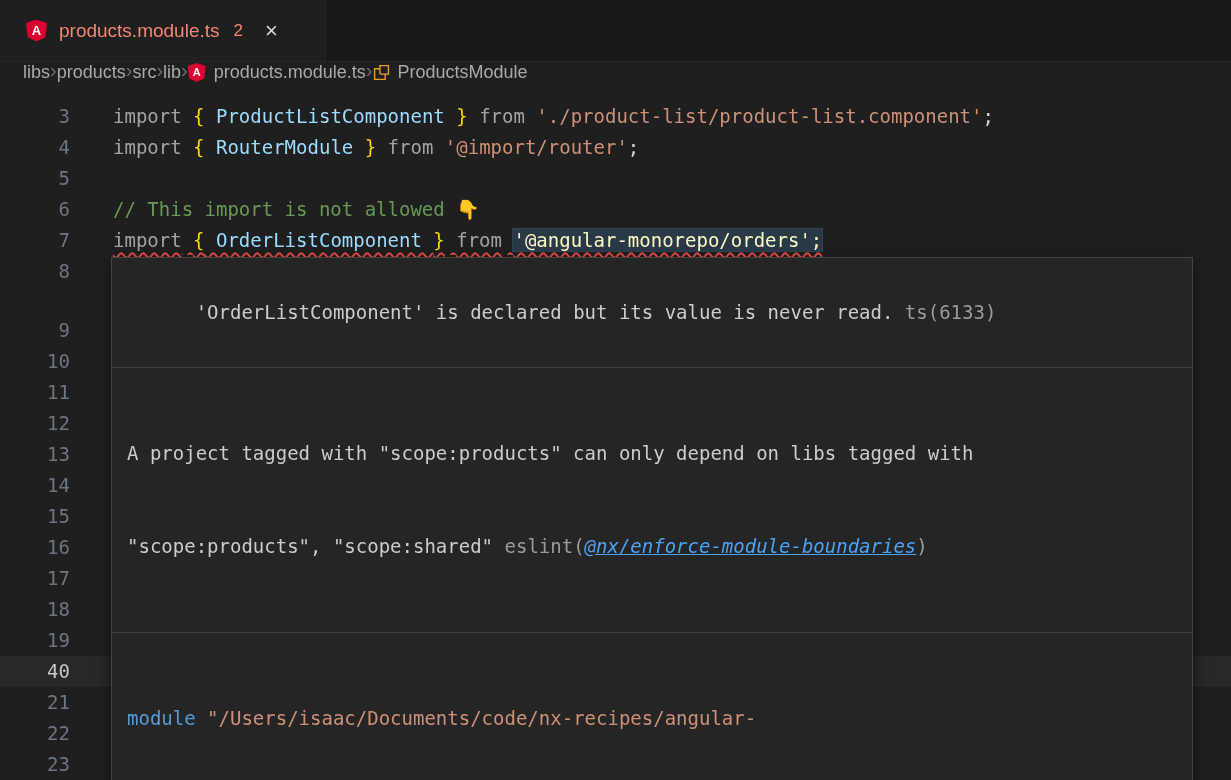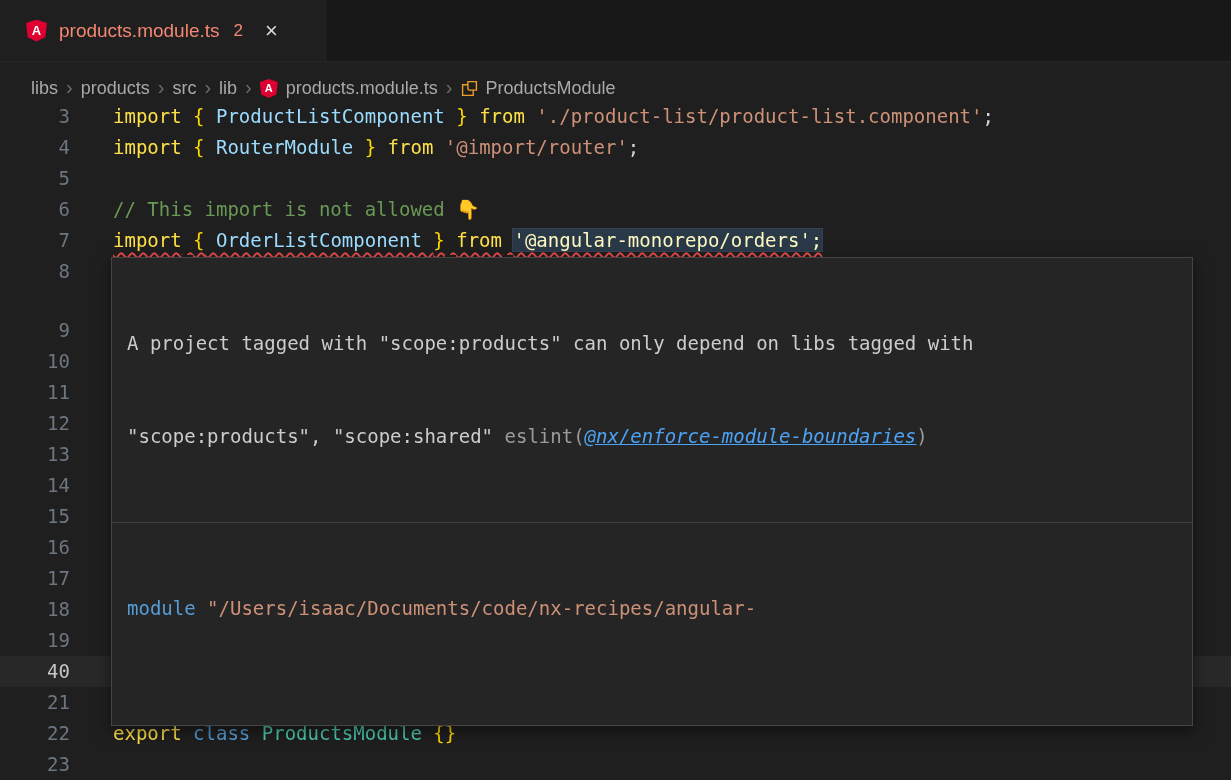--- a/index.html
+++ b/index.html
@@ -24,41 +24,41 @@
   
   .ng-icon { width:21px; height:22px; flex:0 0 auto; background:#DD0031;
              clip-path:polygon(50% 0%, 100% 16%, 92% 81%, 50% 100%, 8% 81%, 0% 16%);
              display:inline-flex; align-items:center; justify-content:center; }
   .ng-icon.sm { width:18px; height:19px; }
   .ng-a { color:#fff; font-family:"Liberation Sans",sans-serif; font-weight:bold;
           font-size:13px; margin-top:-1px; }
   .ng-icon.sm .ng-a { font-size:11px; }
 
   
-  .breadcrumbs { height:37px; display:flex; align-items:flex-end; gap:8px;
-                 padding-left:31px; font-size:18px; color:#A9A9A9; background:#1F1F1F; }
+  .breadcrumbs { height:37px; display:flex; align-items:flex-start; gap:0;
+                 padding-left:23px; font-size:18px; color:#A9A9A9; background:#1F1F1F; }
   .bc-item { display:flex; align-items:center; gap:8px; cursor:pointer; white-space:nowrap; }
   .bc-sep { color:#6E6E6E; font-size:20px; margin-top:-3px; }
 
   
   .editor { position:relative; padding-top:2px;
             font-family:"DejaVu Sans Mono", monospace; font-size:19px; }
   .code-line { display:flex; height:31px; line-height:31px; }
   .code-line.active { background:rgba(255,255,255,0.045); }
   .gutter { flex:0 0 70px; width:70px; text-align:right; color:#6E7681; }
   .code-line.active .gutter { color:#C6C6C6; }
   .content { position:relative; flex:1; padding-left:43px; white-space:pre; }
   .squiggle { text-decoration:underline wavy #F14C4C 1.5px; text-underline-offset:5px;
               text-decoration-skip-ink:none; }
   .gap { height:28px; }
   .guide { position:absolute; top:0; bottom:0; width:1px; background:#3A3A3A; }
   .blame { color:#6B7079; margin-left:10ch; }
 
   
-  .tk-kw   { color:#fde047; }
+  .tk-kw   { color:#a3a3a3; }
   .tk-kw2  { color:#569CD6; }
   .tk-imp  { color:#9CDCFE; }
   .tk-prop { color:#9CDCFE; }
   .tk-cls  { color:#4EC9B0; }
   .tk-str  { color:#CE9178; }
   .tk-strhl{ color:#fef9c3; background:rgba(64,105,150,0.35);
              box-shadow:0 0 0 1px rgba(110,150,200,0.30); }
   .tk-cmt  { color:#6A9955; }
   .tk-b1   { color:#FFD700; }
   .tk-b2   { color:#DA70D6; }
@@ -198,20 +198,23 @@
         <div class="content"><span class="tk-kw">export</span><span class="tk-pun"> </span><span class="tk-kw2">class</span><span class="tk-pun"> </span><span class="tk-cls">ProductsModule</span><span class="tk-pun"> </span><span class="tk-b1">{}</span></div>
       </div>
       <div class="code-line">
         <div class="gutter">23</div>
         <div class="content"></div>
       </div>
     </div>
 
   <div class="hover-popup">
     <div class="hover-section">
+      <span>'OrderListComponent' is declared but its value is never read.</span><span class="hv-dim"> ts(6133)</span>
+    </div>
+    <div class="hover-section">
       <div><span>A project tagged with "scope:products" can only depend on libs tagged with</span></div>
       <div><span>"scope:products", "scope:shared" </span><span class="hv-dim">eslint(</span><span class="hv-link">@nx/enforce-module-boundaries</span><span class="hv-dim">)</span></div>
     </div>
     <div class="hover-section">
       <div><span class="tk-kw2">module</span><span class="tk-str"> "/Users/isaac/Documents/code/nx-recipes/angular-</span></div>
       
     </div>
 
   </div>
 </div>

